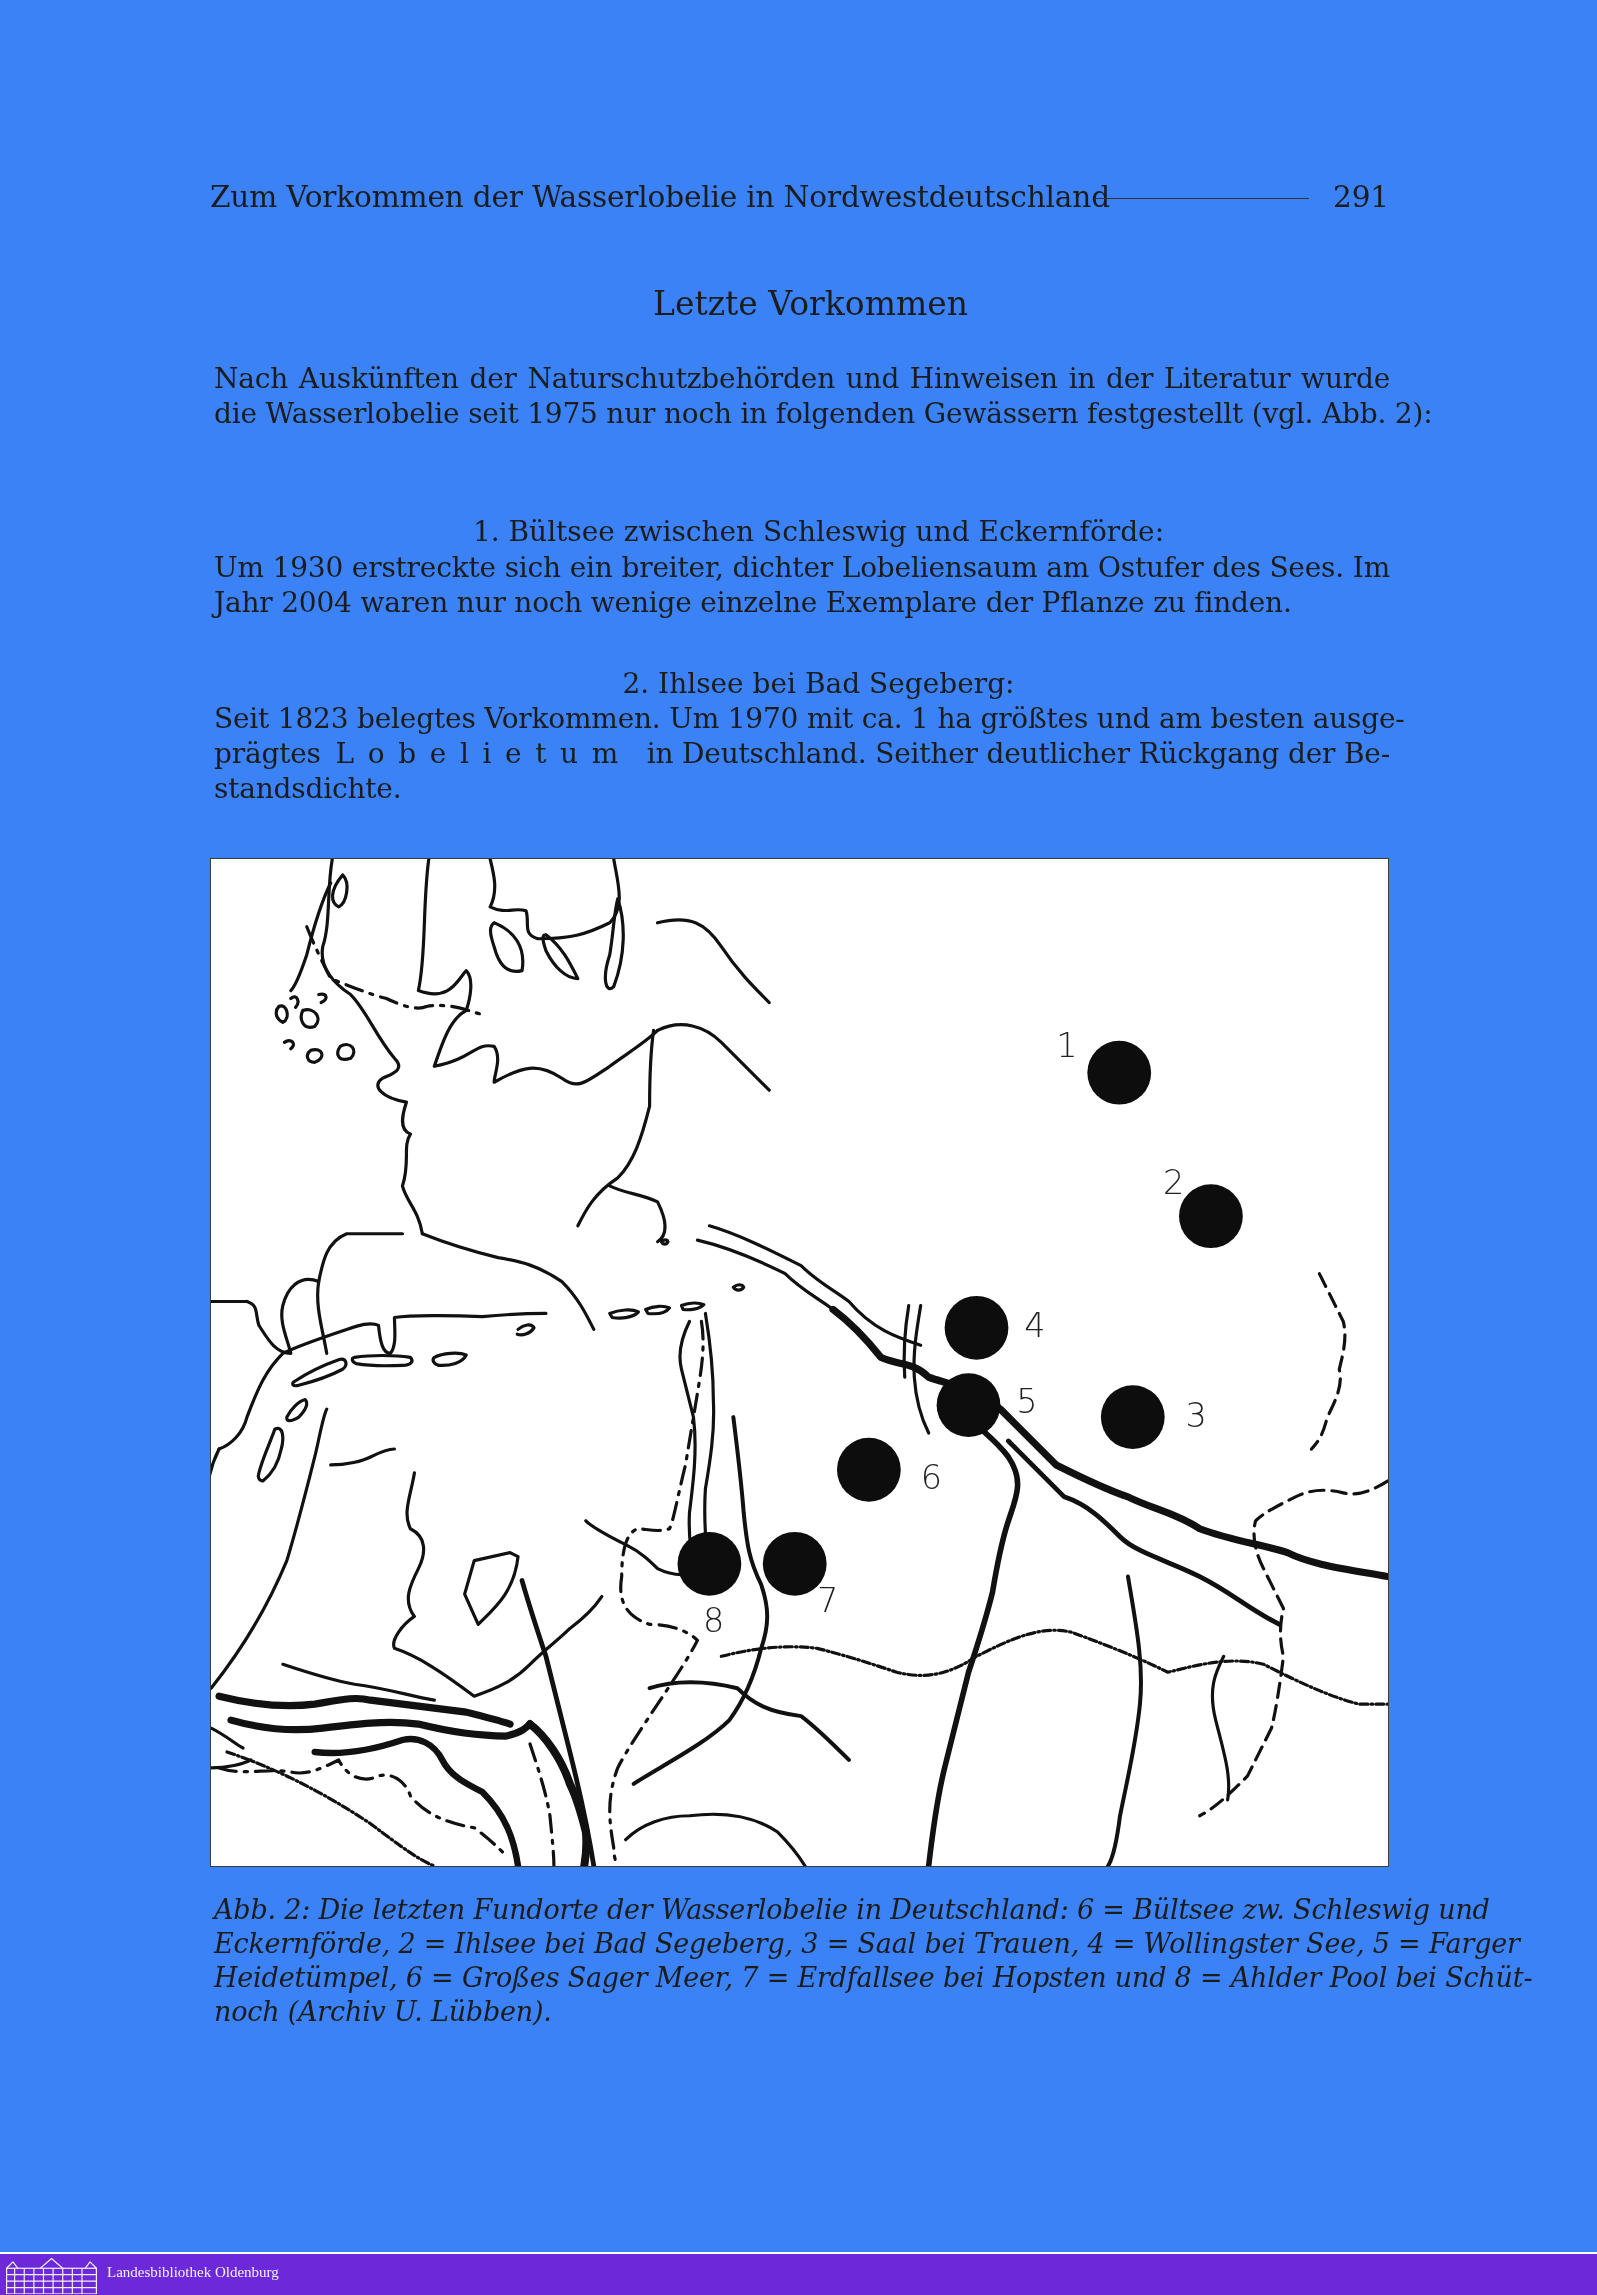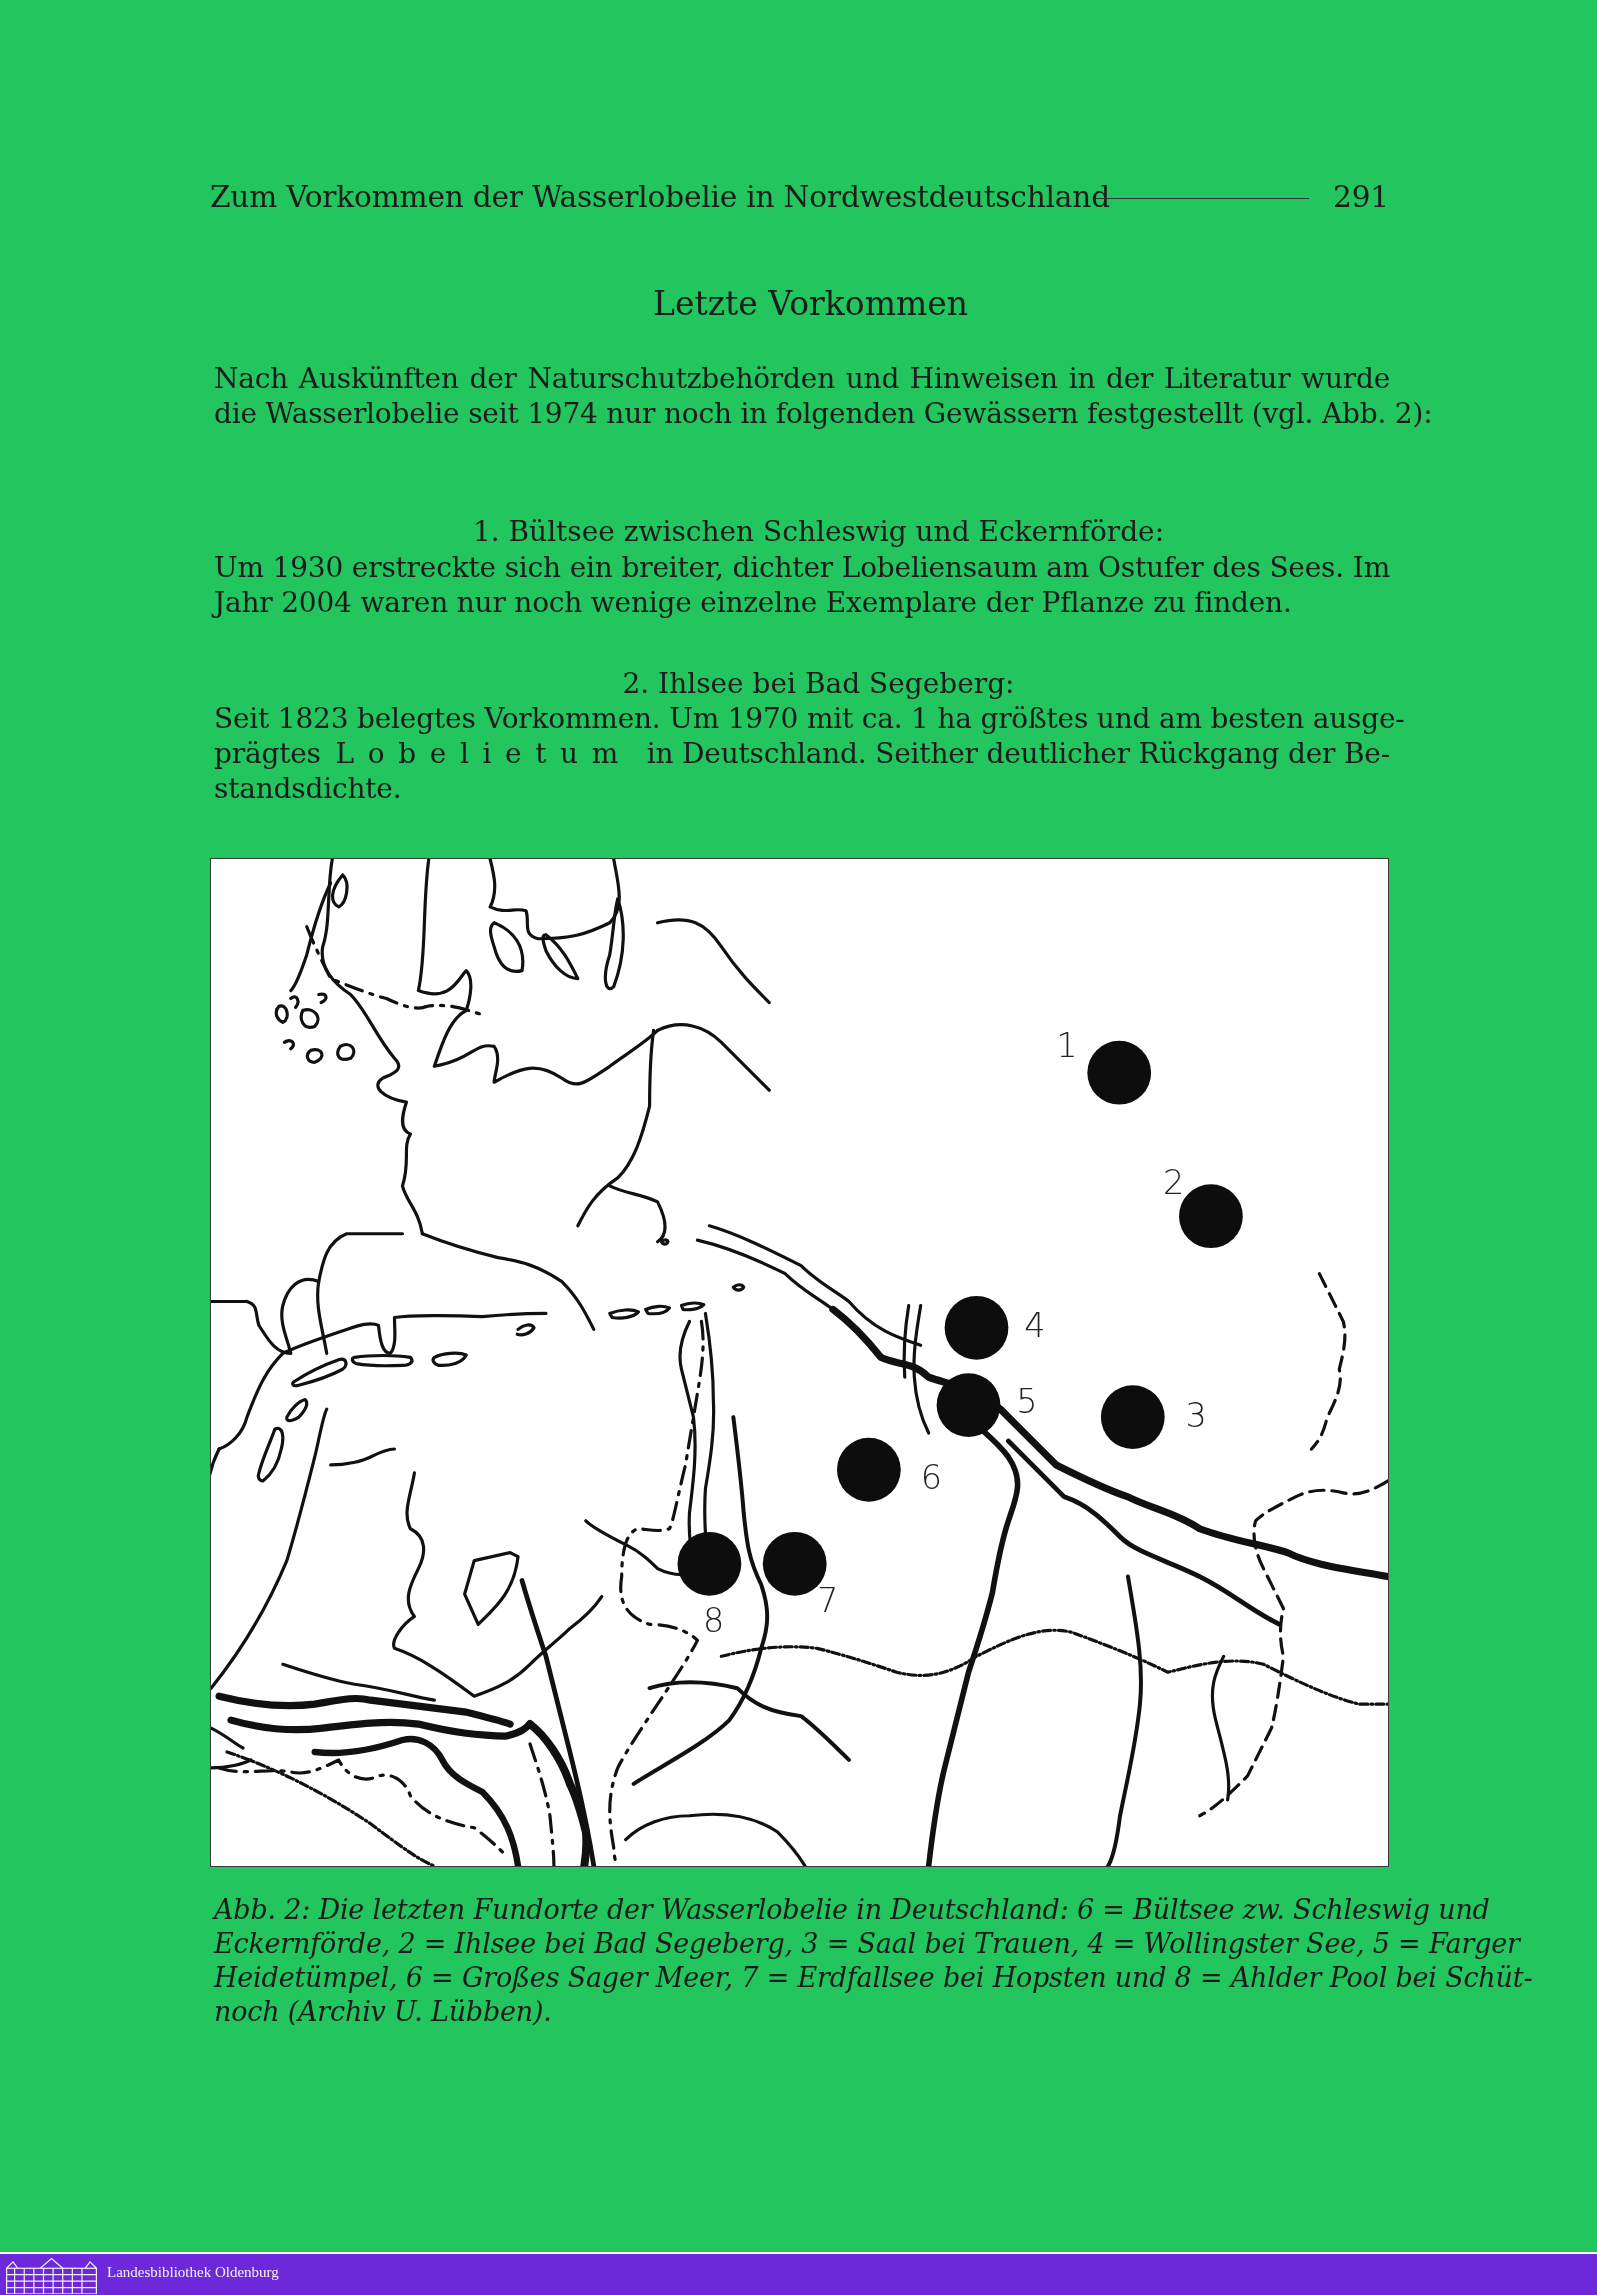--- a/index.html
+++ b/index.html
@@ -1,21 +1,21 @@
 <!DOCTYPE html>
 <html style="font-size:12.8px"><head>
   <meta charset="utf-8">
   <style>
     html, body { margin: 0; padding: 0; background: #ffffff; }
     body {
       width: 1597px; height: 2295px; position: relative; overflow: hidden;
       font-family: "DejaVu Serif", "Liberation Serif", serif;
       color: #1c1c1c;
     }
-    .page { position: absolute; left: 0; top: 0; width: 1597px; height: 2252px; background: #22c55e; }
+    .page { position: absolute; left: 0; top: 0; width: 1597px; height: 2252px; background: #3b82f6; }
 
     .running-head {
       position: absolute; left: 210px; top: 177px; width: 1179px; height: 40px;
       font-size: 29.6px; line-height: 40px; letter-spacing: -0.2px;
     }
     .running-head .title { position: absolute; left: 0; top: 0; white-space: nowrap; }
     .running-head .rule { position: absolute; left: 1094px; width: 216px; top: 21px; border-top: 1.6px solid #333; }
     .running-head .pageno { position: absolute; right: 0; top: 0; }
     .running-head .rule { left: auto; right: 80px; width: 214px; }
 
@@ -71,21 +71,21 @@
     <span class="rule"></span>
     <span class="pageno">291</span>
   </div>
 
   <div class="section-title">
     <span>Letzte Vorkommen</span>
   </div>
 
   <div class="para" style="top:361px">
     <span class="ln">Nach Auskünften der Naturschutzbehörden und Hinweisen in der Literatur wurde</span>
-    <span class="ln last">die Wasserlobelie seit 1974 nur noch in folgenden Gewässern festgestellt (vgl. Abb. 2):</span>
+    <span class="ln last">die Wasserlobelie seit 1975 nur noch in folgenden Gewässern festgestellt (vgl. Abb. 2):</span>
   </div>
 
   <div class="entry-head" style="top:514px">1. Bültsee zwischen Schleswig und Eckernförde:</div>
   <div class="para" style="top:550px">
     <span class="ln">Um 1930 erstreckte sich ein breiter, dichter Lobeliensaum am Ostufer des Sees. Im</span>
     <span class="ln last">Jahr 2004 waren nur noch wenige einzelne Exemplare der Pflanze zu finden.</span>
   </div>
 
   <div class="entry-head" style="top:666px">2. Ihlsee bei Bad Segeberg:</div>
   <div class="para" style="top:701px">

